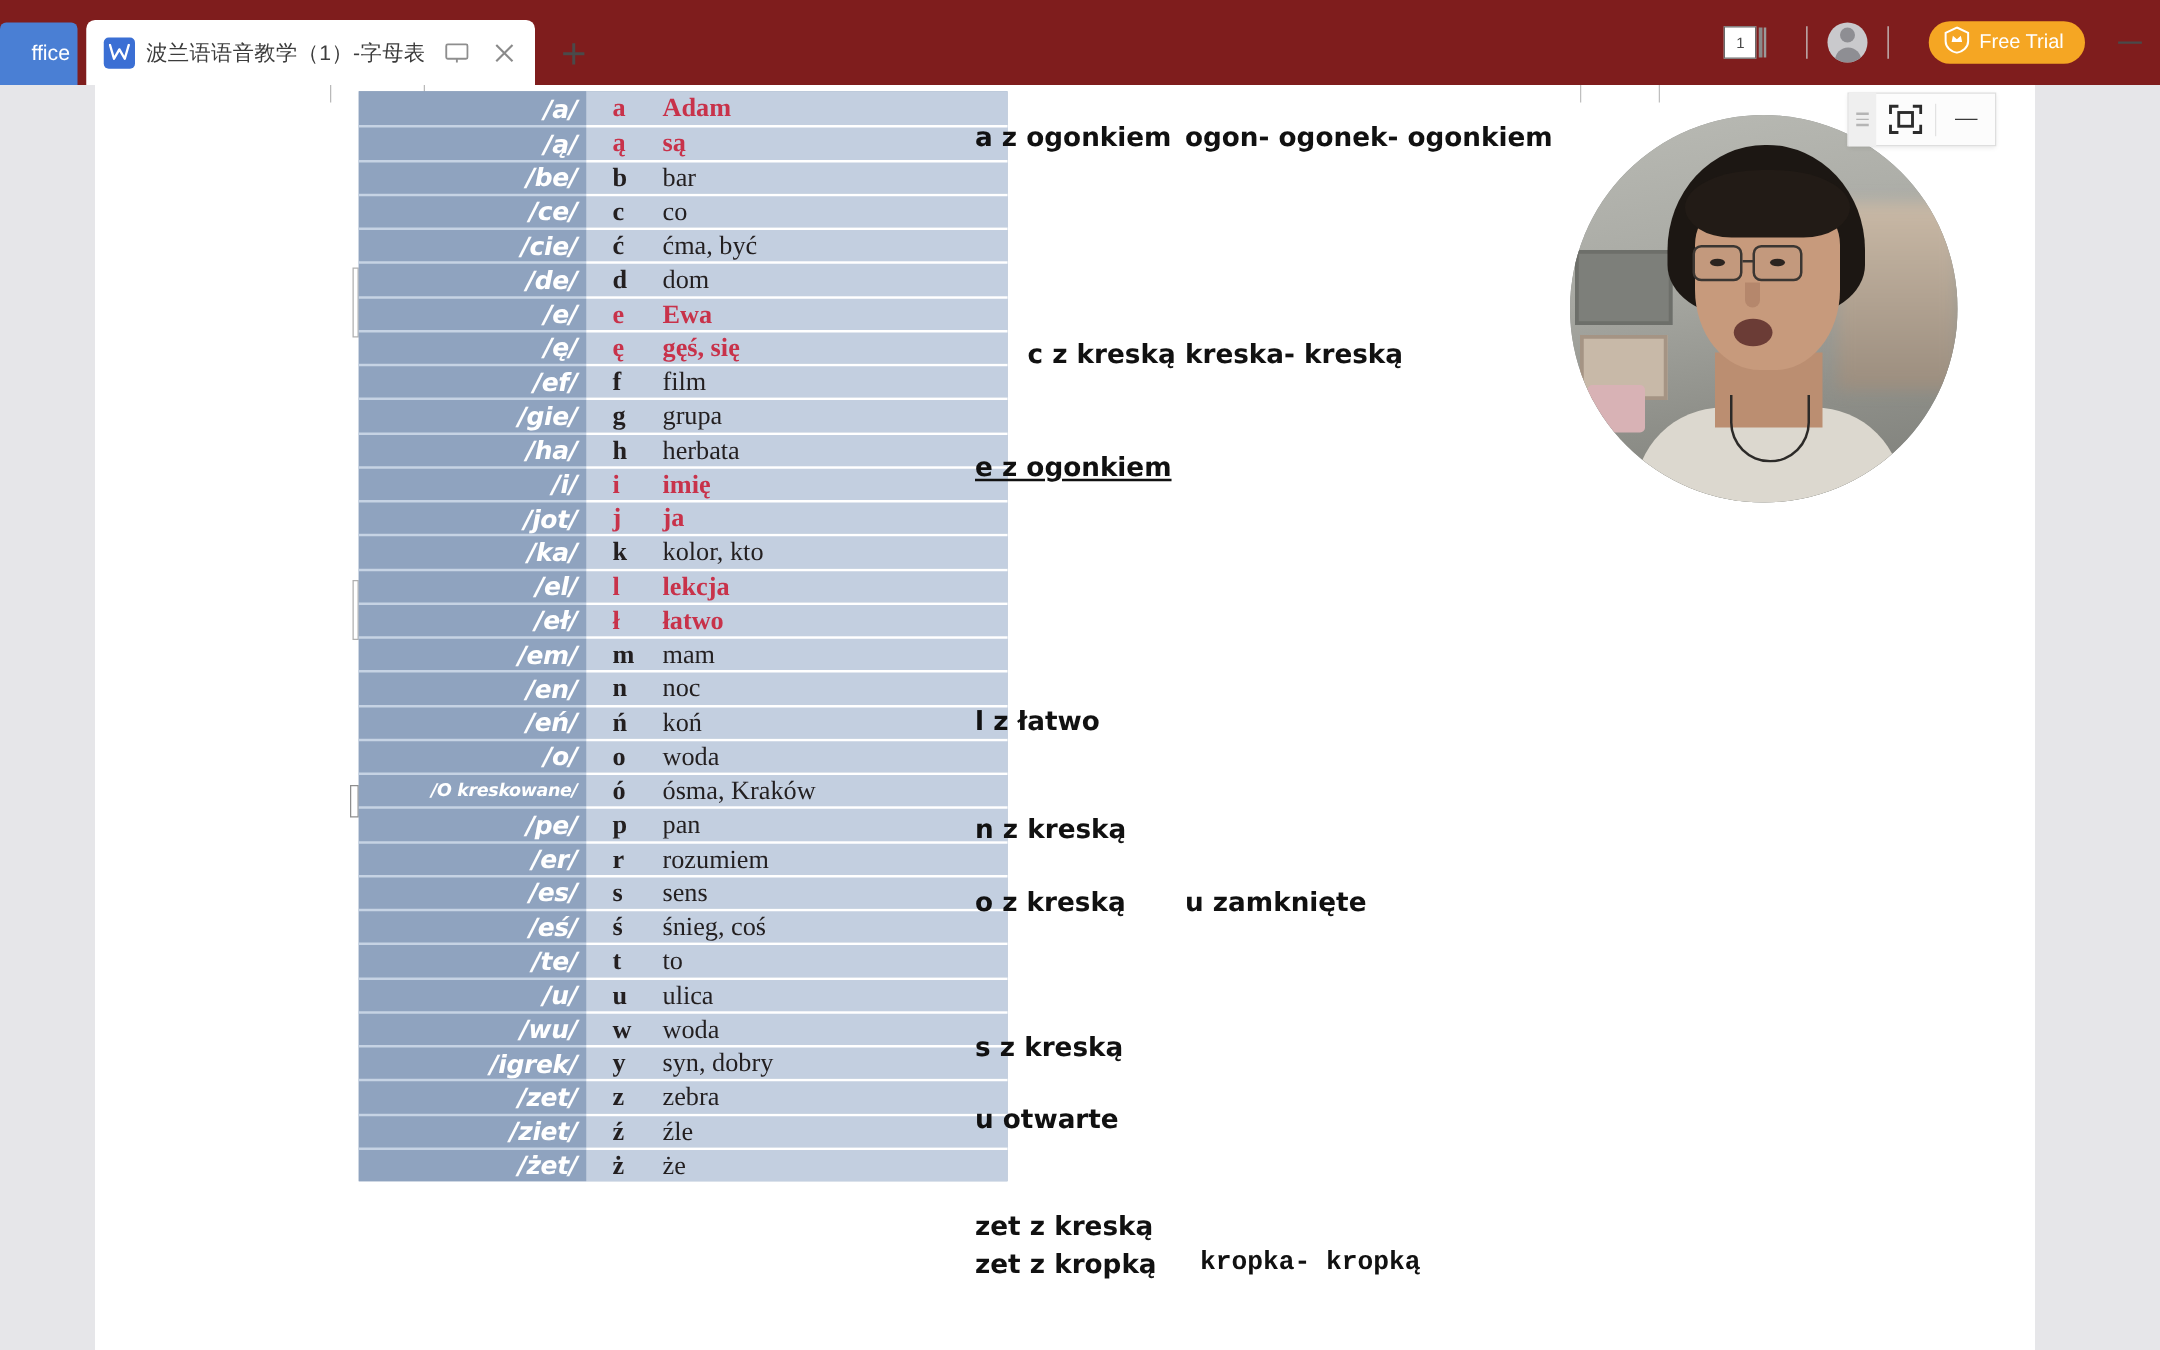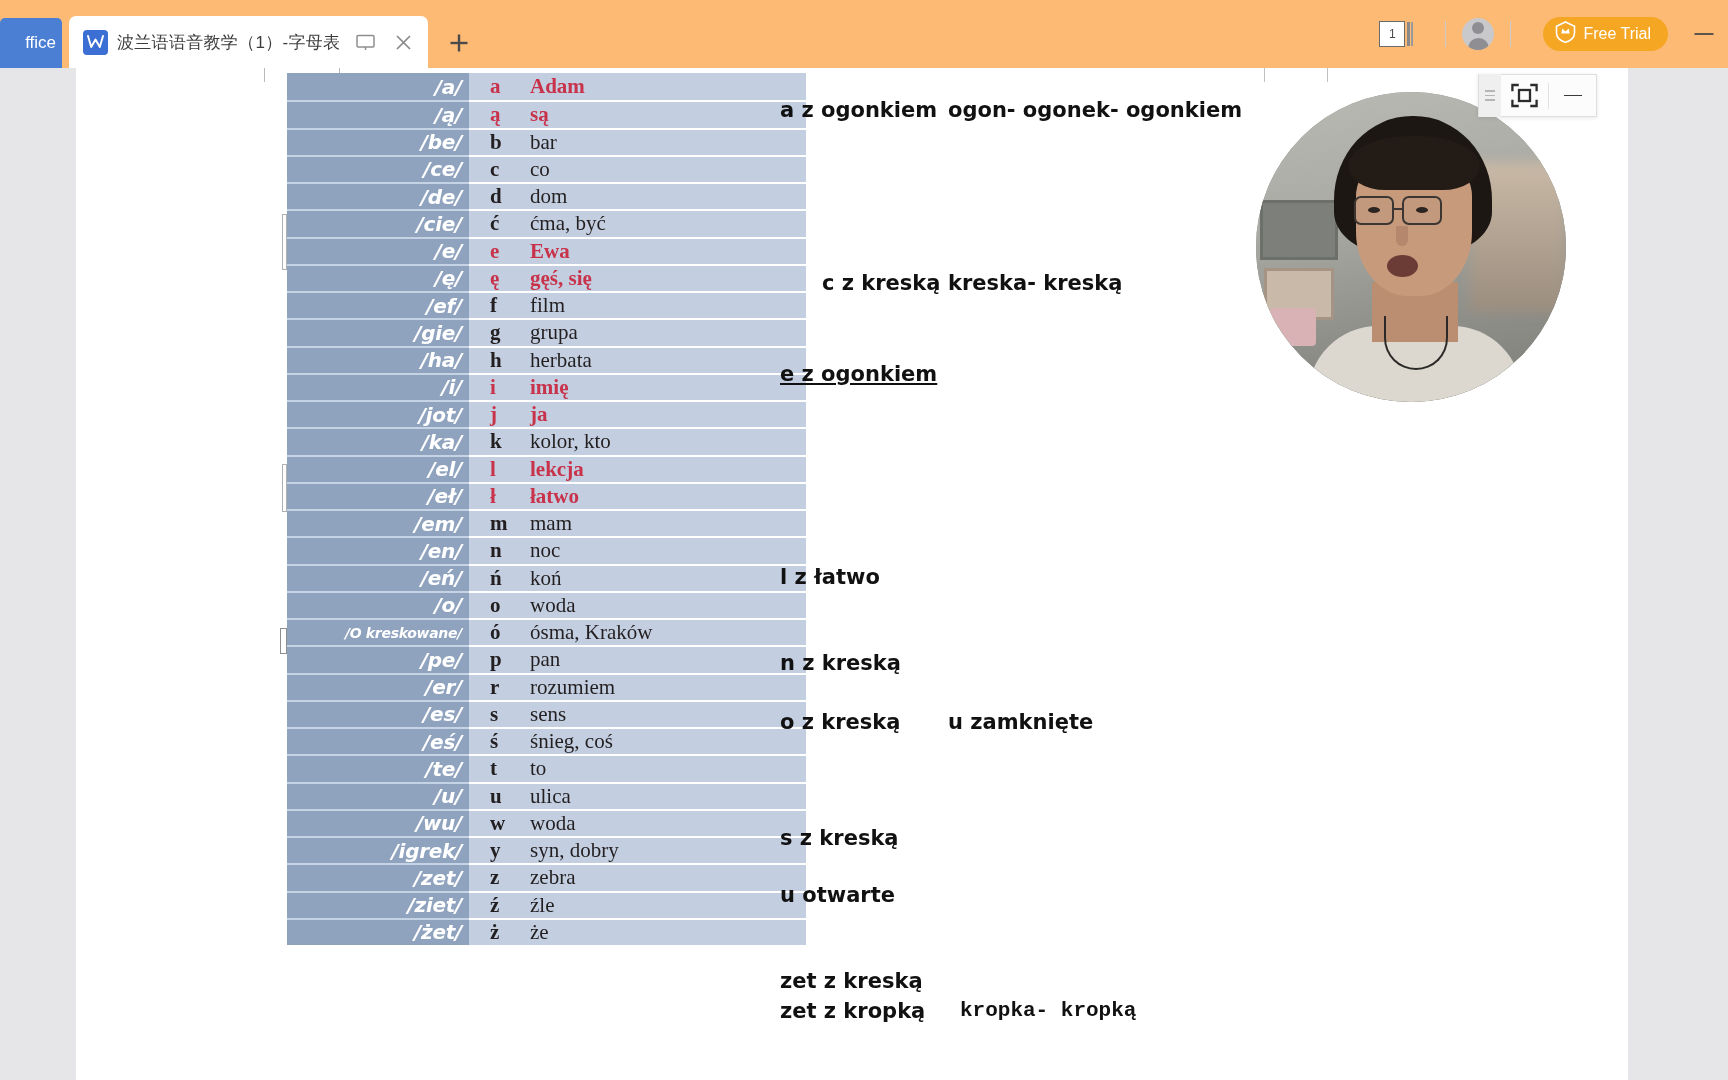--- a/index.html
+++ b/index.html
@@ -11,21 +11,21 @@
     overflow: hidden;
     background: #e8e8ea;
     font-family: "Liberation Sans", sans-serif;
   }
 
   
   #titlebar {
     position: absolute;
     left: 0; top: 0;
     width: 1728px; height: 68px;
-    background: #fdba74;
+    background: #7f1d1d;
     display: flex;
     align-items: flex-end;
   }
 
   #office-chip {
     width: 62px; height: 50px;
     background: #4a7fd4;
     border-radius: 5px 5px 0 0;
     margin-bottom: 0;
     display: flex;
@@ -456,31 +456,31 @@
           </div>
         </div>
         <div class="arow">
           <div class="c-phon">/ce/</div>
           <div class="c-rest">
             <div class="c-letter">c</div>
             <div class="c-word">co</div>
           </div>
         </div>
         <div class="arow">
+          <div class="c-phon">/cie/</div>
+          <div class="c-rest">
+            <div class="c-letter">ć</div>
+            <div class="c-word">ćma, być</div>
+          </div>
+        </div>
+        <div class="arow">
           <div class="c-phon">/de/</div>
           <div class="c-rest">
             <div class="c-letter">d</div>
             <div class="c-word">dom</div>
-          </div>
-        </div>
-        <div class="arow">
-          <div class="c-phon">/cie/</div>
-          <div class="c-rest">
-            <div class="c-letter">ć</div>
-            <div class="c-word">ćma, być</div>
           </div>
         </div>
         <div class="arow red">
           <div class="c-phon">/e/</div>
           <div class="c-rest">
             <div class="c-letter">e</div>
             <div class="c-word">Ewa</div>
           </div>
         </div>
         <div class="arow red">

